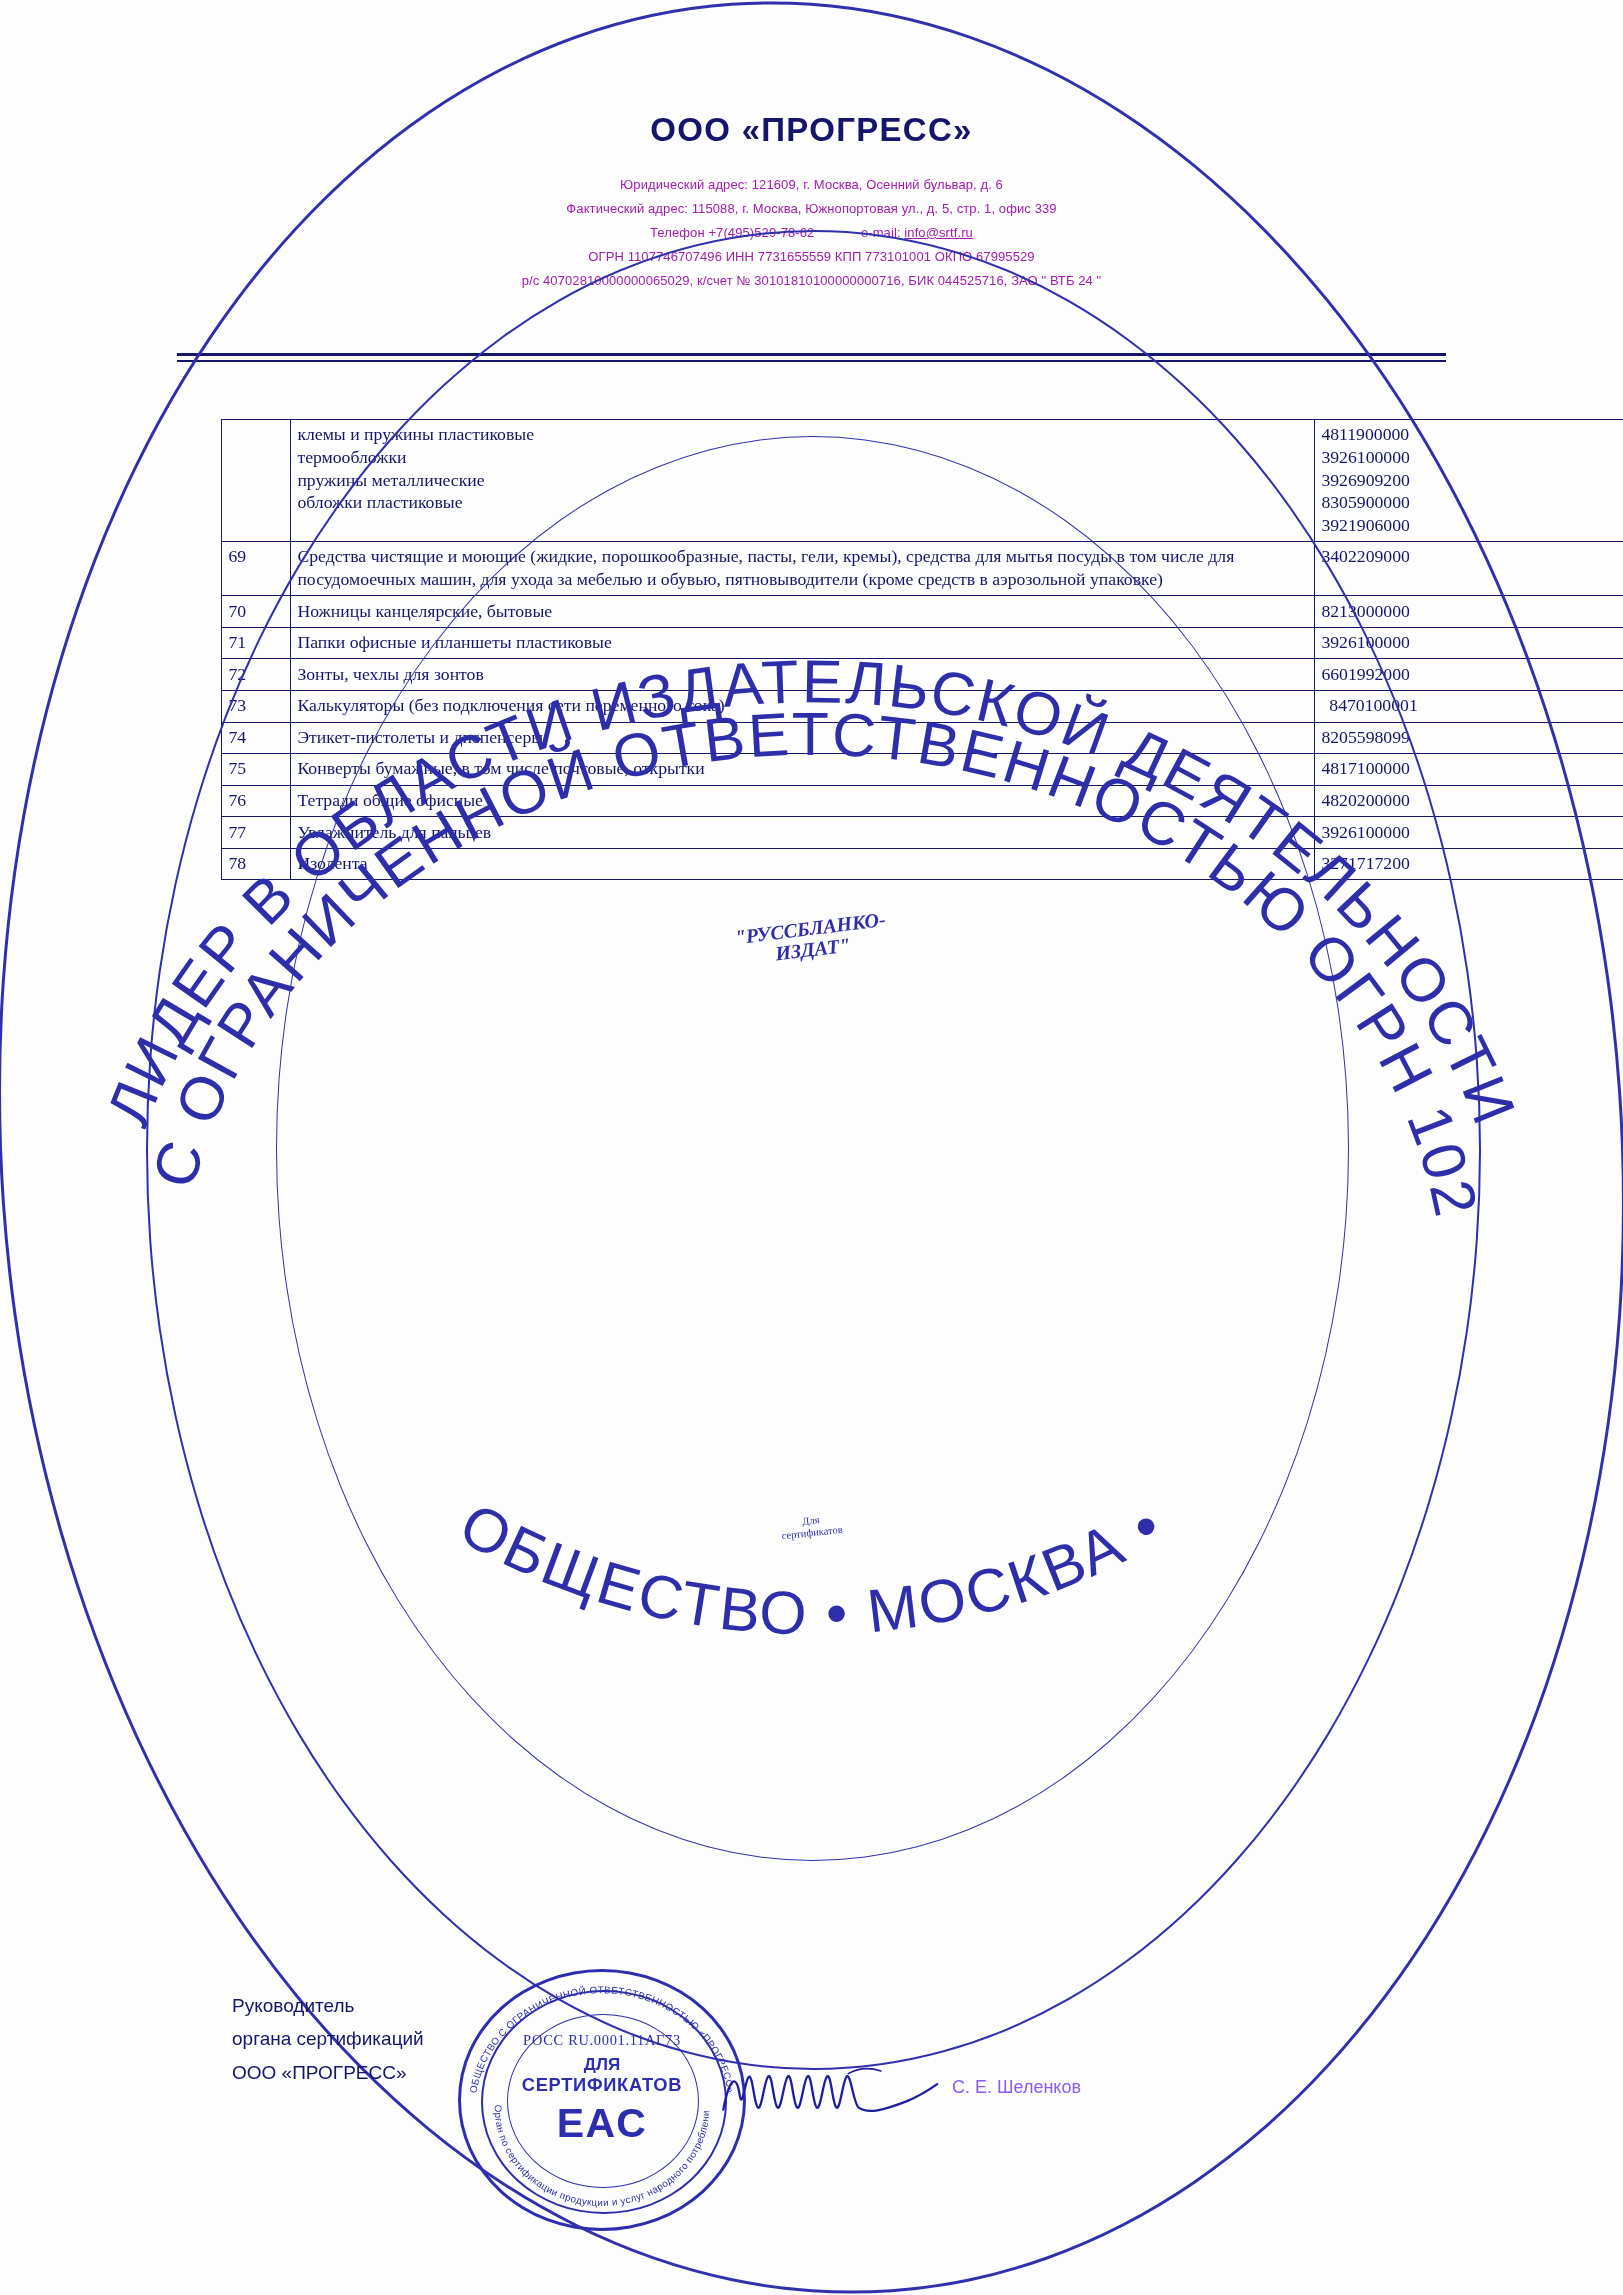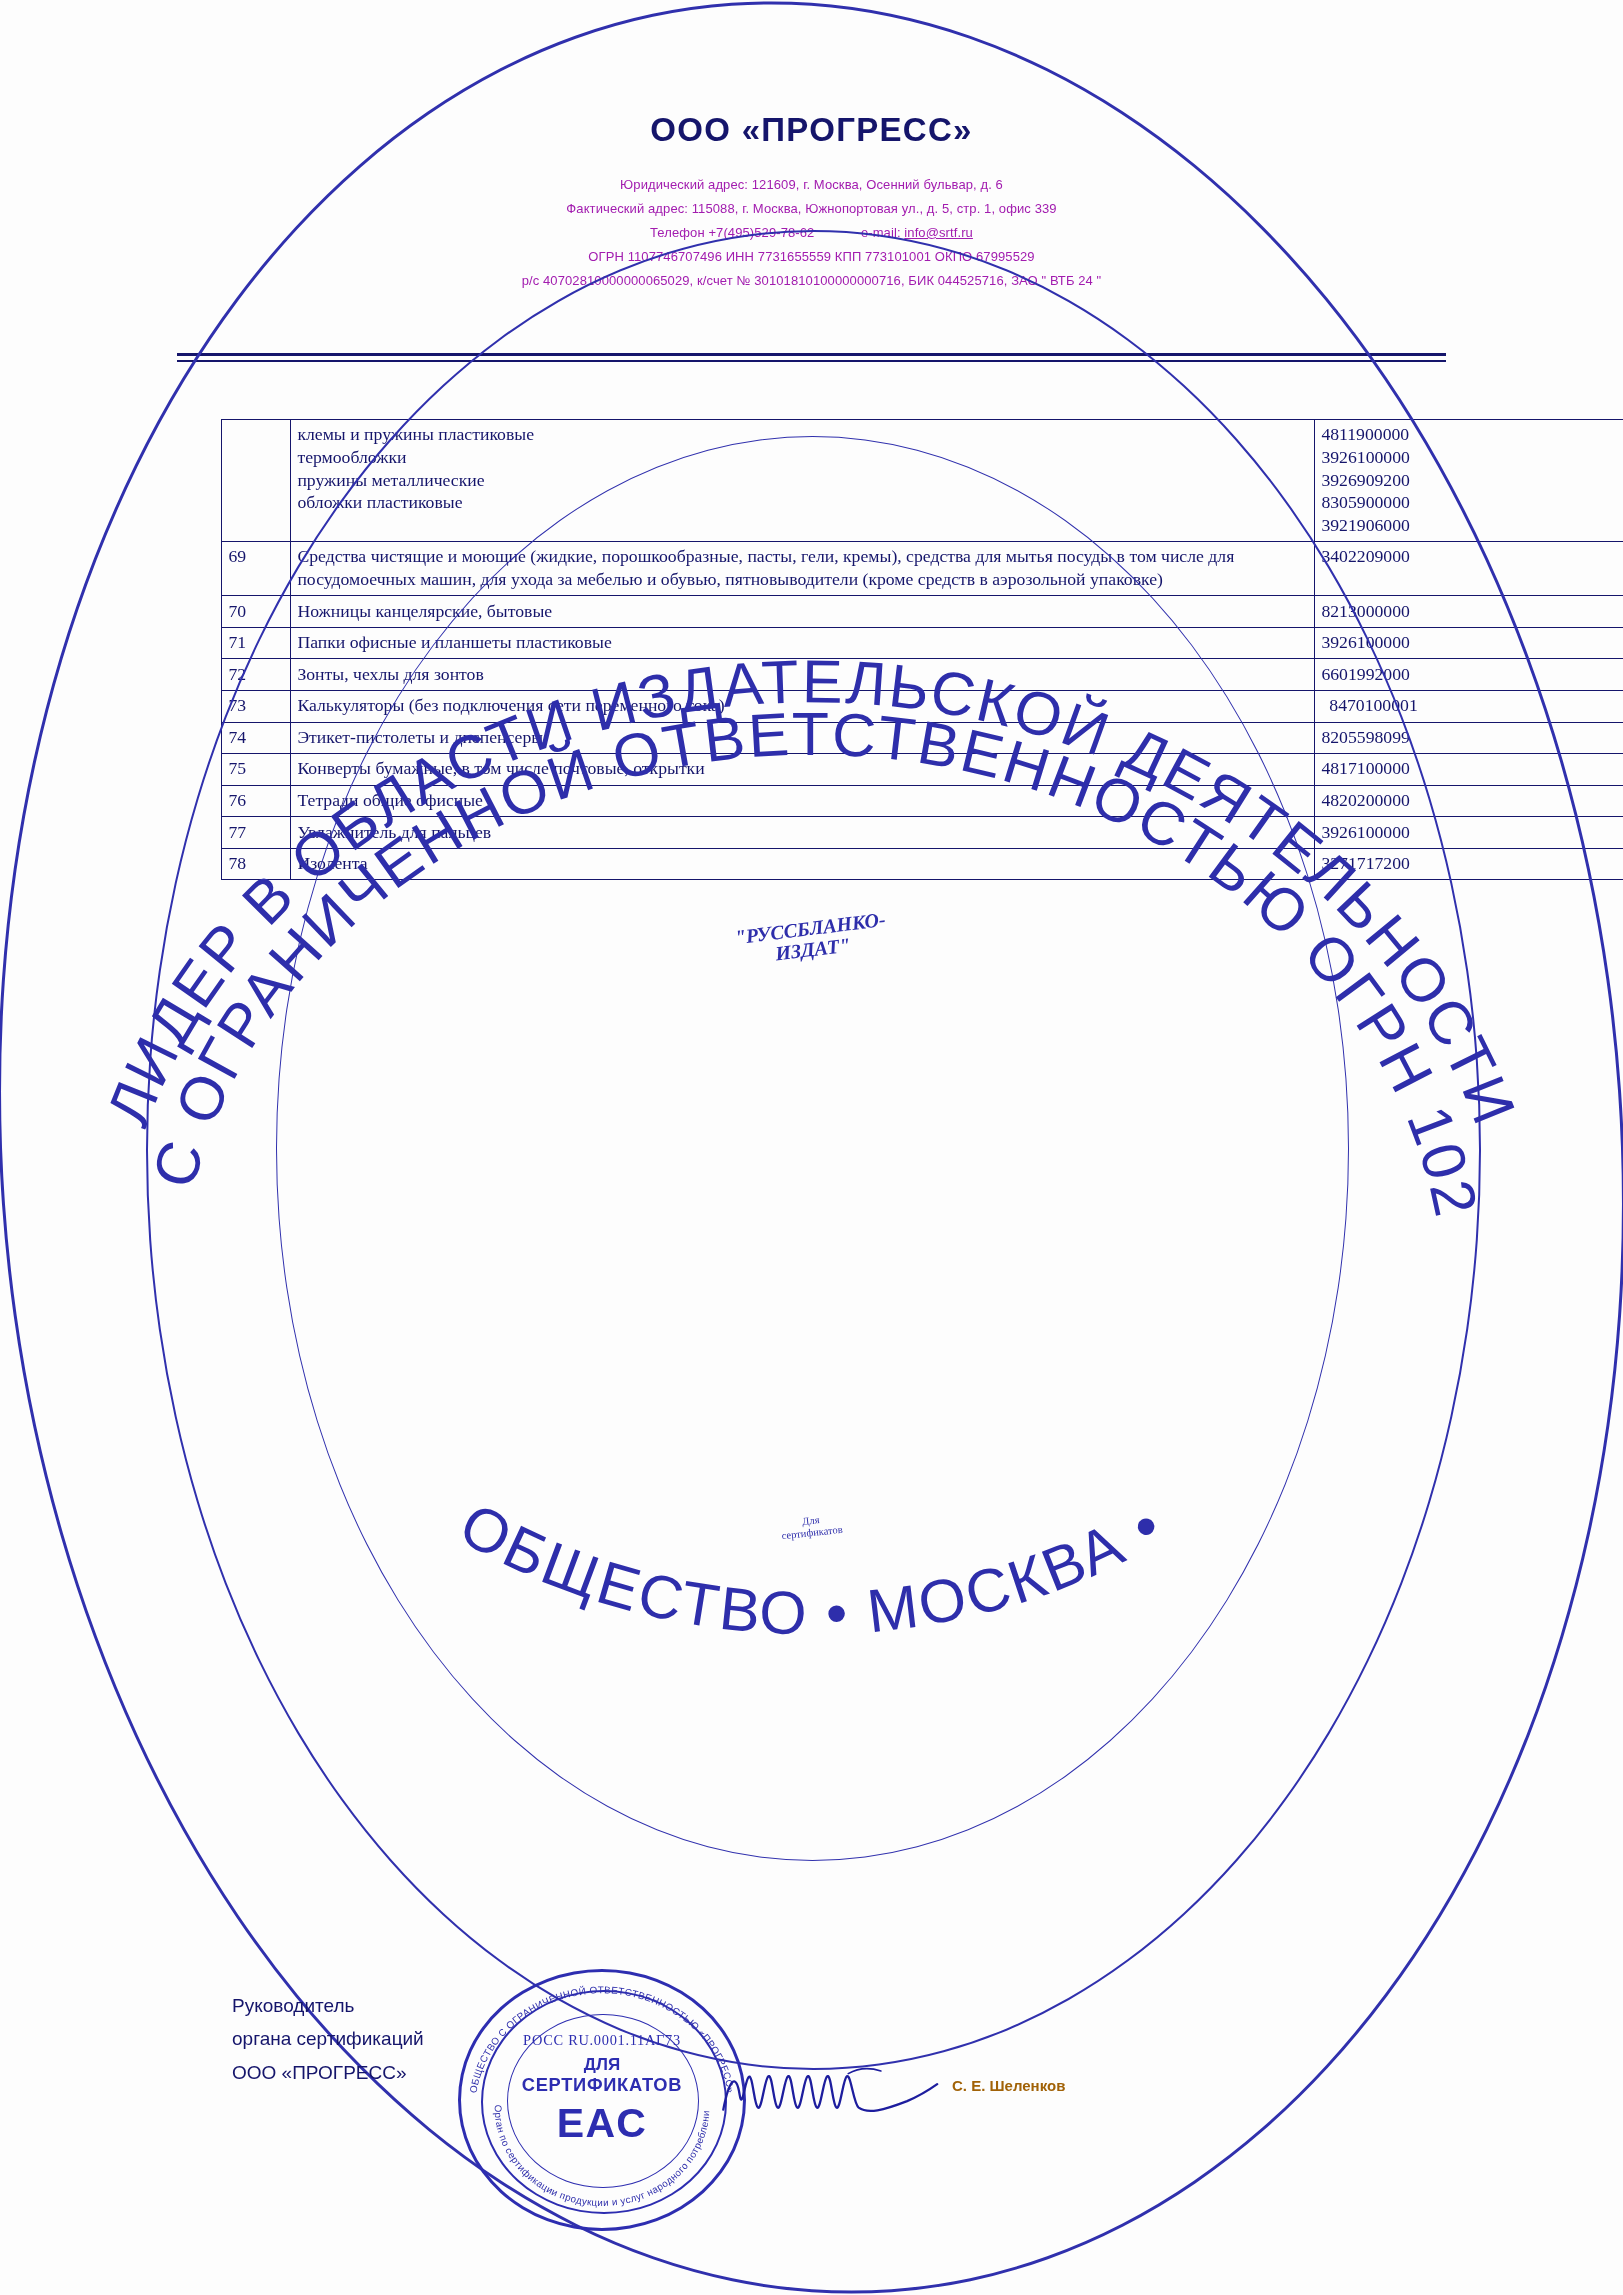--- a/index.html
+++ b/index.html
@@ -256,23 +256,22 @@
     position: absolute;
     top: 2054px;
     left: 720px;
     width: 229px;
     height: 79px;
   }
   .sign-name {
     position: absolute;
     top: 2077px;
     left: 952px;
-    font-size: 15px;
-    color: #a16207;
-    font-weight: bold;
+    font-size: 18px;
+    color: #8b5cf6;
   }
 </style>
 </head>
 <body>
 
 <div class="page">
 
   <div class="header">
     <div class="company-title">ООО  «ПРОГРЕСС»</div>
     <div class="addr-line">Юридический  адрес: 121609, г. Москва, Осенний бульвар, д. 6</div>

